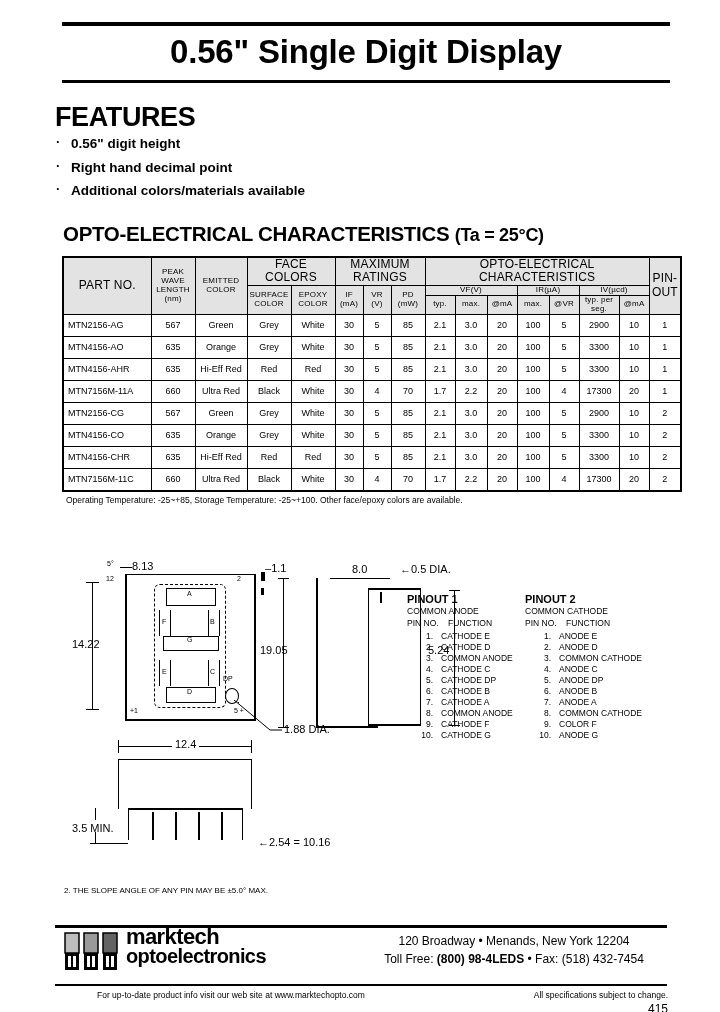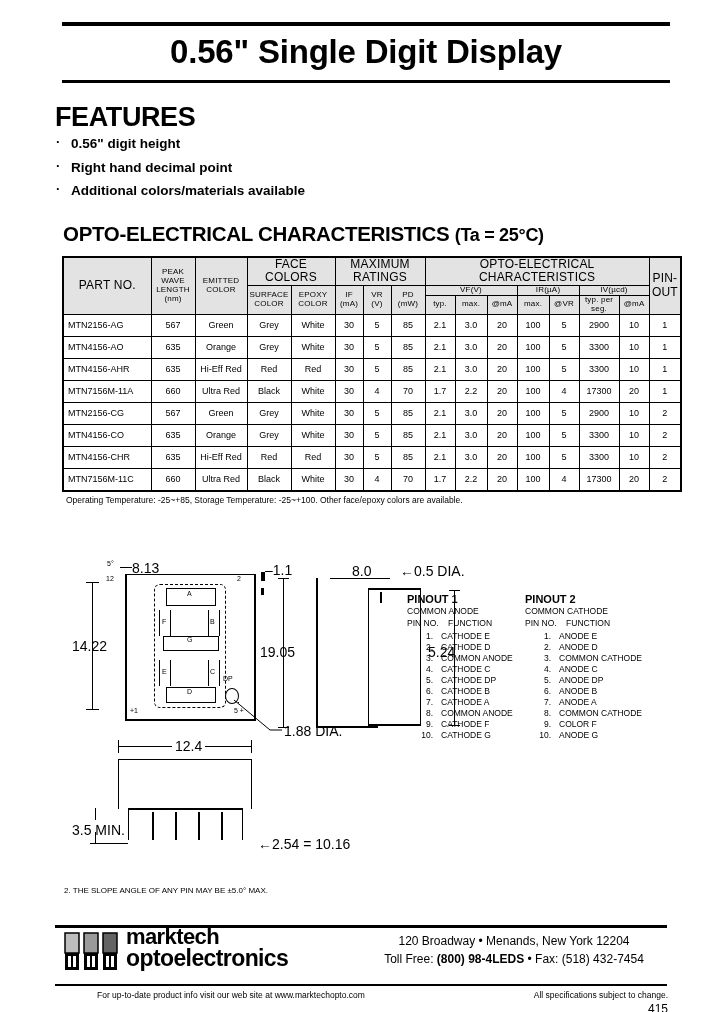--- a/index.html
+++ b/index.html
@@ -104,21 +104,21 @@
 
   
   .pkg-head{
     position:absolute;left:63px;top:515px;
     font-size:20.5px;font-weight:bold;letter-spacing:-0.3px;
   }
   .draw{position:absolute;left:62px;top:560px;width:610px;height:330px;}
   .dl{position:absolute;background:#000;}
   .hl{height:1px;}
   .vl{width:1px;}
-  .dtxt{position:absolute;font-size:14px;white-space:nowrap;}
+  .dtxt{position:absolute;font-size:11px;white-space:nowrap;}
   .dtxt.sm{font-size:7px;}
   .segbox{position:absolute;border:1px solid #000;}
   .seglbl{position:absolute;font-size:7px;}
 
   .pinout{position:absolute;font-size:8.5px;}
   .pinout .pt{font-size:11px;font-weight:bold;margin-bottom:1px;}
   .pinout .sub{font-size:8.5px;margin-bottom:2px;}
   .pinout .hdr{font-size:8.5px;margin-bottom:3px;}
   .pinrow{display:flex;font-size:8.5px;line-height:1.30;}
   .pinrow .n{width:26px;text-align:right;padding-right:8px;}
@@ -126,21 +126,21 @@
 
   .notes{position:absolute;left:64px;top:885px;font-size:8px;line-height:1.45;}
 
   
   .foot-rule1{position:absolute;left:55px;top:925px;width:612px;height:3px;background:#000;}
   .foot-rule2{position:absolute;left:55px;top:984px;width:612px;height:2px;background:#000;}
   .logo{position:absolute;left:64px;top:930px;}
   .logo-marks{position:absolute;left:0;top:2px;width:58px;height:38px;}
   .logo-text{position:absolute;left:62px;top:-4px;}
   .logo-text .l1{font-size:22px;font-weight:bold;line-height:0.96;letter-spacing:-0.6px;}
-  .logo-text .l2{font-size:23px;font-weight:bold;line-height:0.96;letter-spacing:-0.6px;}
+  .logo-text .l2{font-size:20px;font-weight:bold;line-height:0.96;letter-spacing:-0.6px;}
   .addr{position:absolute;left:360px;top:932px;width:308px;text-align:center;}
   .addr .a1{font-size:12px;line-height:1.5;}
   .addr .a2{font-size:12px;line-height:1.5;}
   .fine{position:absolute;top:990px;font-size:8.5px;padding-left:37px;}
   .fine.left{left:60px;}
   .fine.right{right:52px;}
   .pagenum{position:absolute;right:52px;top:1002px;font-size:12px;}
 </style>
 </head>
 <body>

